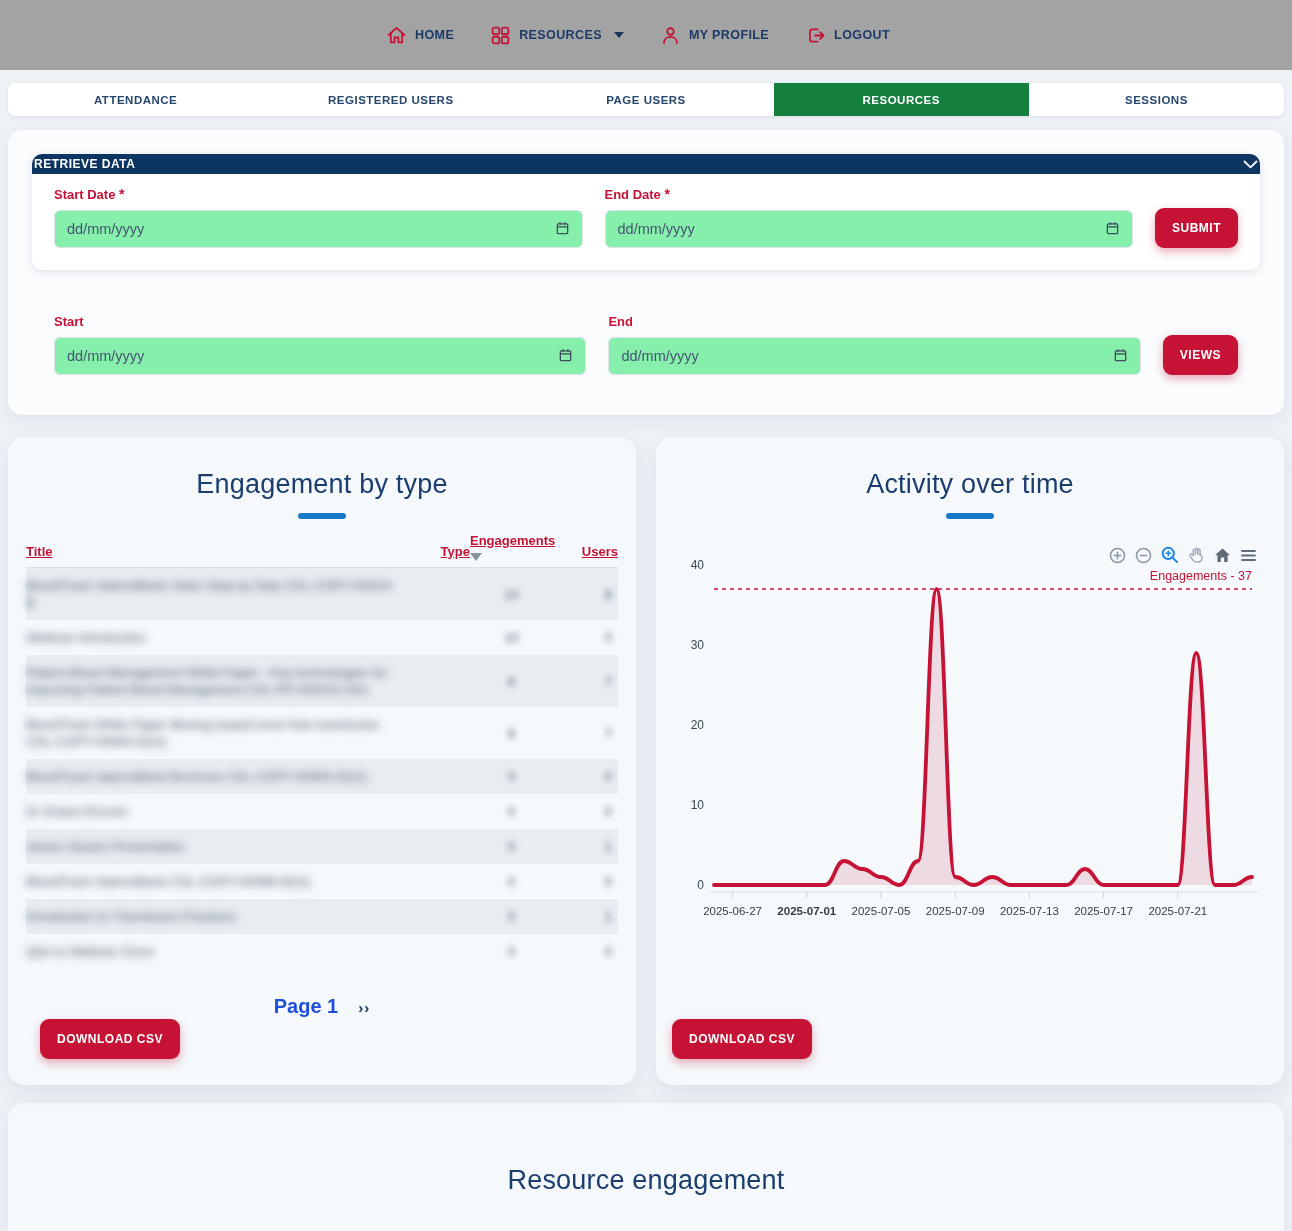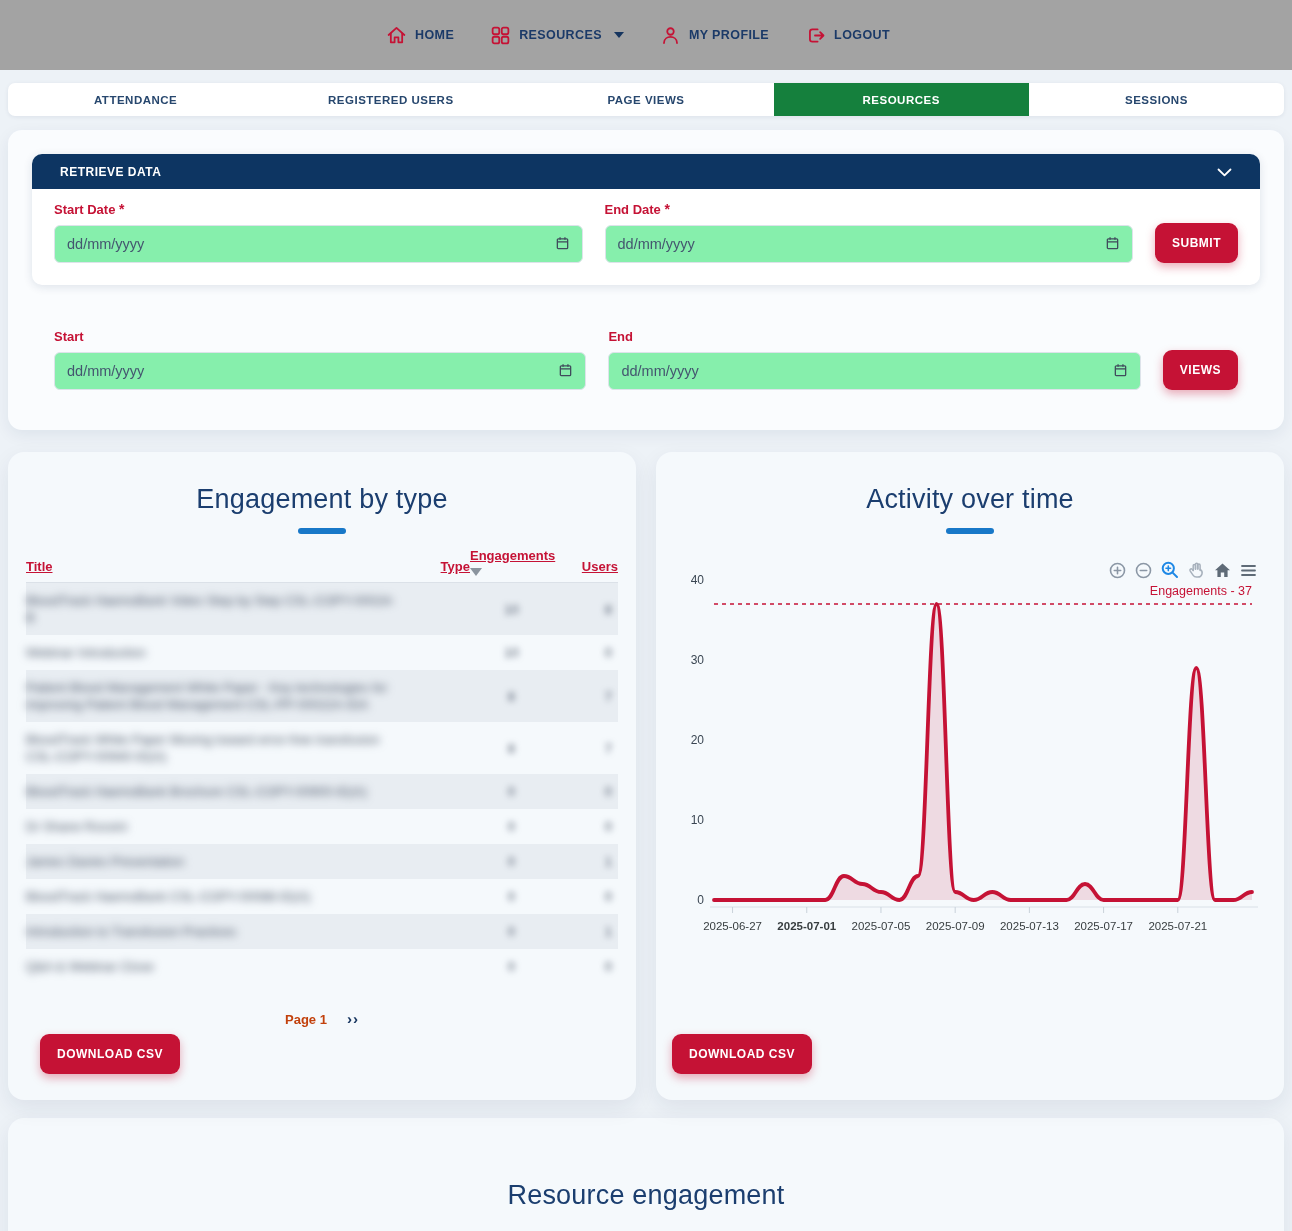--- a/index.html
+++ b/index.html
@@ -27,22 +27,22 @@
   .tab{ flex:1; display:flex; align-items:center; justify-content:center;
     font-size:11.5px; font-weight:bold; letter-spacing:.5px; color:#27476e; cursor:pointer; }
   .tab.active{ background:#15803d; color:#fff; }
   
   .filter-section{
     margin:14px 8px 0; background:#fafcfe; border-radius:14px;
     box-shadow:0 5px 16px rgba(20,40,80,.07); padding:24px 24px 40px;
   }
   .retrieve-card{ background:#fff; border-radius:10px; box-shadow:0 2px 10px rgba(20,40,80,.12); }
   .retrieve-header{
-    background:#0d3562; border-radius:10px 10px 0 0; height:35px;
-    display:flex; align-items:center; justify-content:space-between; padding:0 28px; cursor:pointer;
+    background:#0d3562; border-radius:10px 10px 0 0; height:20px;
+    display:flex; align-items:center; justify-content:space-between; padding:0 2px; cursor:pointer;
   }
   .retrieve-header .lbl{ color:#fff; font-size:12px; font-weight:bold; letter-spacing:.5px; }
   .retrieve-body{ padding:12px 22px 22px; display:flex; gap:22px; align-items:flex-end; }
   .field{ flex:1; }
   .field-label{ color:#c51235; font-size:13px; font-weight:bold; margin-bottom:8px; }
   .field-label .req{ font-size:14px; }
   .date-input{
     height:38px; background:#86efac; border:1px solid #dde3ea; border-radius:6px;
     display:flex; align-items:center; justify-content:space-between; padding:0 12px;
     color:#44566f; font-size:14.5px; cursor:text;
@@ -73,21 +73,21 @@
   .th-sort .th{ padding-bottom:0; }
   .sort-triangle{ width:0; height:0; border-left:6px solid transparent; border-right:6px solid transparent;
     border-top:8px solid #8a949e; }
   .t-row{ font-size:13px; color:#4a5568; align-items:center; }
   .t-row.alt{ background:#e8edf2; }
   .t-cell{ padding:9px 0; line-height:17px; }
   .t-cell.center{ text-align:center; } .t-cell.right{ text-align:right; padding-right:6px; }
   .blurred{ filter:blur(4px); }
   .num-blur{ filter:blur(3px); }
   .pagination{ display:flex; justify-content:center; align-items:baseline; gap:20px; margin-top:26px; }
-  .page-label{ color:#c2410c; font-size:13px; font-weight:bold; }
+  .page-label{ color:#1d4ed8; font-size:20px; font-weight:bold; }
   .page-next{ color:#16355f; font-size:15px; font-weight:bold; cursor:pointer; letter-spacing:1px; }
   .card .btn.download{ margin:auto 0 26px 32px; align-self:flex-start; }
   .card.right .btn.download{ margin-left:16px; }
   
   .chart-toolbar{ position:absolute; top:108px; right:26px; display:flex; gap:7px; align-items:center; }
   .chart-toolbar .tool{ cursor:pointer; display:block; }
   .chart-wrap{ margin:30px 10px 0 16px; }
   
   .bottom-card{
     margin:18px 8px 0; background:#f5f9fc; border-radius:16px;
@@ -135,21 +135,21 @@
         <path d="M9.5 10 H17.3 M14.4 6.8 L17.6 10 L14.4 13.2"></path>
       </svg>
     </span>
     <span class="lbl">LOGOUT</span>
   </div>
 </div>
 
 <div class="tabbar">
   <div class="tab">ATTENDANCE</div>
   <div class="tab">REGISTERED USERS</div>
-  <div class="tab">PAGE VIEWS</div>
+  <div class="tab">PAGE USERS</div>
   <div class="tab active">RESOURCES</div>
   <div class="tab">SESSIONS</div>
 </div>
 
 <div class="filter-section">
   <div class="retrieve-card">
     <div class="retrieve-header">
       <span class="lbl">RETRIEVE DATA</span>
       <span>
         <svg width="15" height="9" viewBox="0 0 15 9" fill="none" stroke="#ffffff" stroke-width="1.8" stroke-linecap="round" stroke-linejoin="round">

